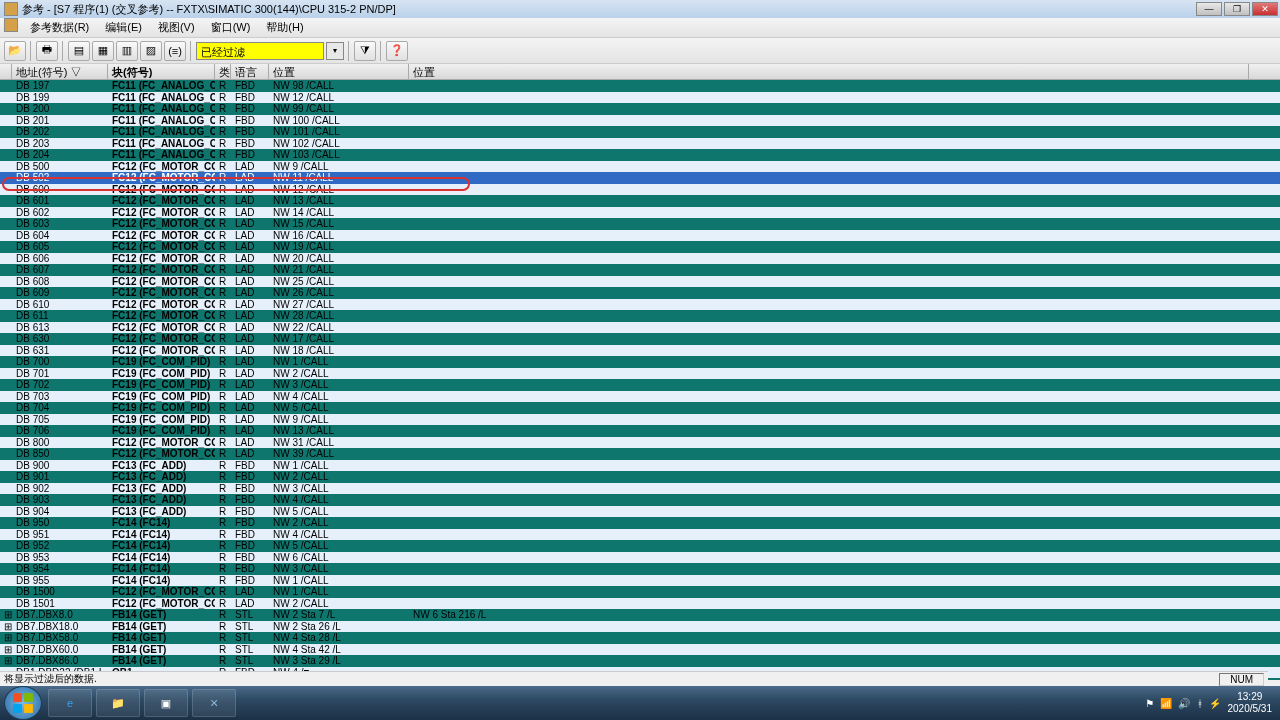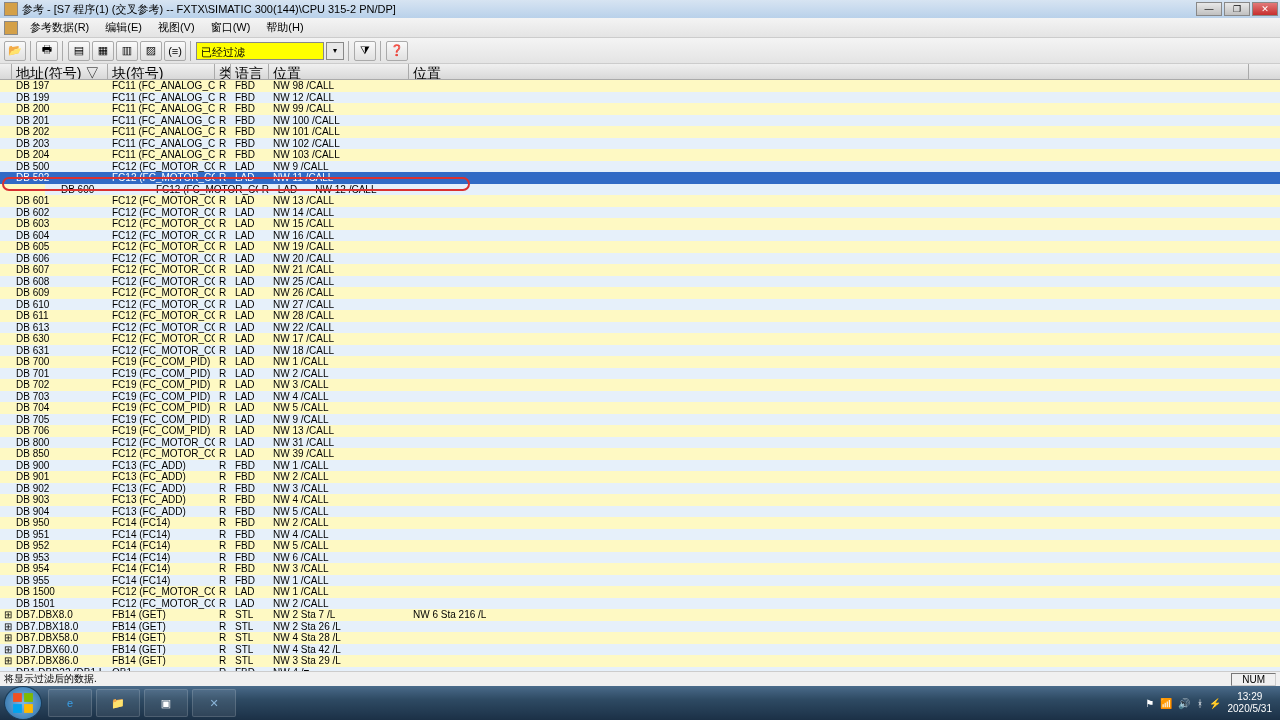--- a/index.html
+++ b/index.html
@@ -5,53 +5,53 @@
 * { margin: 0; padding: 0; box-sizing: border-box; font-family: "Microsoft YaHei", SimSun, Arial, sans-serif; }
 body { width: 1280px; height: 720px; background: #f0f0f0; overflow: hidden; font-size: 11px; position: relative; }
 
 .titlebar { height: 18px; background: linear-gradient(#d7e4f2, #b9d1ea); display: flex; align-items: center; padding-left: 4px; }
 .titlebar .icon { width: 14px; height: 14px; background: #d4a048; margin-right: 4px; border: 1px solid #888; }
 .titlebar .title { font-size: 11px; color: #000; flex: 1; }
 .titlebar .winbtns { display: flex; gap: 2px; margin-right: 2px; }
 .titlebar .winbtn { width: 26px; height: 14px; background: linear-gradient(#e8e8e8,#c0c0c0); border: 1px solid #888; font-size: 9px; text-align: center; line-height: 12px; }
 .titlebar .winbtn.close { background: linear-gradient(#e27979,#c73030); color: #fff; }
 
-.menubar { height: 20px; background: linear-gradient(#f4f4f4,#e4e4e4); display: flex; align-items: center; padding-left: 4px; border-bottom: 1px solid #ccc; }
+.menubar { height: 20px; background: linear-gradient(#f4f4f4,#e4e4e4); display: flex; padding-left: 4px; border-bottom: 1px solid #ccc; }
 .menubar .item { padding: 2px 8px; font-size: 11px; color: #000; }
 .menubar .icon { width: 14px; height: 14px; background: #d4a048; margin-right: 4px; border: 1px solid #888; }
 
 .toolbar { height: 26px; background: linear-gradient(#f4f4f4,#e4e4e4); display: flex; align-items: center; padding-left: 4px; border-bottom: 1px solid #ccc; gap: 2px; }
 .toolbar .btn { width: 22px; height: 20px; border: 1px solid #aaa; background: linear-gradient(#fafafa,#e0e0e0); display: flex; align-items: center; justify-content: center; border-radius: 2px; }
 .toolbar .sep { width: 2px; height: 20px; border-left: 1px solid #aaa; margin: 0 2px; }
 .toolbar .filter { width: 128px; height: 18px; background: #ffff00; border: 1px solid #888; color: #000; padding-left: 4px; font-size: 11px; line-height: 18px; }
 .toolbar .ddsmall { width: 18px; height: 18px; border: 1px solid #888; background: #e8e8e8; font-size: 8px; text-align: center; line-height: 16px; }
 
 .headers { height: 16px; background: linear-gradient(#f0f0f0,#d8d8d8); display: flex; border-bottom: 1px solid #aaa; }
-.headers .col { border-right: 1px solid #aaa; padding: 1px 4px; font-size: 14px; color: #000; overflow: hidden; white-space: nowrap; }
-
-.grid { height: 600px; overflow-y: auto; overflow-x: hidden; background: #fef9c3; position: relative; }
+.headers .col { border-right: 1px solid #aaa; padding: 1px 4px; font-size: 11px; color: #000; overflow: hidden; white-space: nowrap; }
+
+.grid { height: 600px; overflow-y: auto; overflow-x: hidden; background: #0f766e; position: relative; }
 .row { height: 11.5px; display: flex; font-size: 10px; color: #000; white-space: nowrap; font-family: "Courier New", monospace; }
 .row.alt { background: #e6f0fa; }
 .row.sel { background: #316AC5; color: #fff; }
 .row .cell { padding: 0 4px; overflow: hidden; }
 
 .highlight { position: absolute; border: 2px solid #d93030; border-radius: 8px; pointer-events: none; }
 
-.status { position: absolute; bottom: 34px; left: 0; right: 0; height: 15px; background: #f0f0f0; border-top: 1px solid #ccc; display: flex; align-items: center; padding: 0 4px; font-size: 10px; }
+.status { position: absolute; bottom: 34px; left: 0; right: 12px; height: 15px; background: #f0f0f0; border-top: 1px solid #ccc; display: flex; align-items: center; padding: 0 4px; font-size: 10px; }
 .status .right { margin-left: auto; display: flex; gap: 8px; }
 .status .cap { border: 1px inset #ccc; padding: 0 10px; }
 
 .taskbar { position: absolute; bottom: 0; left: 0; right: 0; height: 34px; background: linear-gradient(#4a6b8a, #2e4a63 40%, #1b3046); display: flex; align-items: center; }
 .taskbar .start { width: 38px; height: 34px; background: radial-gradient(circle,#7db9e8,#2b6ca3); border-radius: 50%; margin: 0 4px; border:1px solid #1a3b57; display:flex; align-items:center; justify-content:center; }
 .taskbar .start svg { width: 22px; height: 22px; }
 .taskbar .tbtn { width: 44px; height: 28px; background: rgba(255,255,255,0.08); border: 1px solid rgba(255,255,255,0.15); border-radius: 2px; margin: 0 2px; display: flex; align-items: center; justify-content: center; }
 .taskbar .tray { margin-left: auto; display: flex; align-items: center; color: #fff; font-size: 10px; padding-right: 8px; gap: 6px; }
 .taskbar .time { text-align: center; line-height: 12px; }
 
-.c-tree { width: 12px; } .c-addr { width: 96px; } .c-block { width: 107px; } .c-type { width: 16px; }
+.c-tree { width: 12px; } .c-addr { width: 96px; } .c-block { width: 107px; font-weight: bold; } .c-type { width: 16px; }
 .c-lang { width: 38px; } .c-loc { width: 140px; } .c-loc2 { width: 840px; }
 </style>
 </head>
 <body>
 
 <div class="titlebar">
   <div class="icon"></div>
   <div class="title">参考 - [S7 程序(1) (交叉参考) -- FXTX\SIMATIC 300(144)\CPU 315-2 PN/DP]</div>
   <div class="winbtns">
     <div class="winbtn">—</div>
@@ -191,21 +191,21 @@
     </div>
     <div class="row sel">
       <div class="cell c-tree"></div>
       <div class="cell c-addr">DB 502</div>
       <div class="cell c-block">FC12 (FC_MOTOR_CON...</div>
       <div class="cell c-type">R</div>
       <div class="cell c-lang">LAD</div>
       <div class="cell c-loc">NW   11     /CALL</div>
       <div class="cell c-loc2"></div>
     </div>
-    <div class="row alt" style="text-decoration: line-through; margin-left: 45px;">
+    <div class="row alt" style="text-decoration: line-through;">
       <div class="cell c-tree"></div>
       <div class="cell c-addr">DB 600</div>
       <div class="cell c-block">FC12 (FC_MOTOR_CON...</div>
       <div class="cell c-type">R</div>
       <div class="cell c-lang">LAD</div>
       <div class="cell c-loc">NW   12     /CALL</div>
       <div class="cell c-loc2"></div>
     </div>
     <div class="row">
       <div class="cell c-tree"></div>

